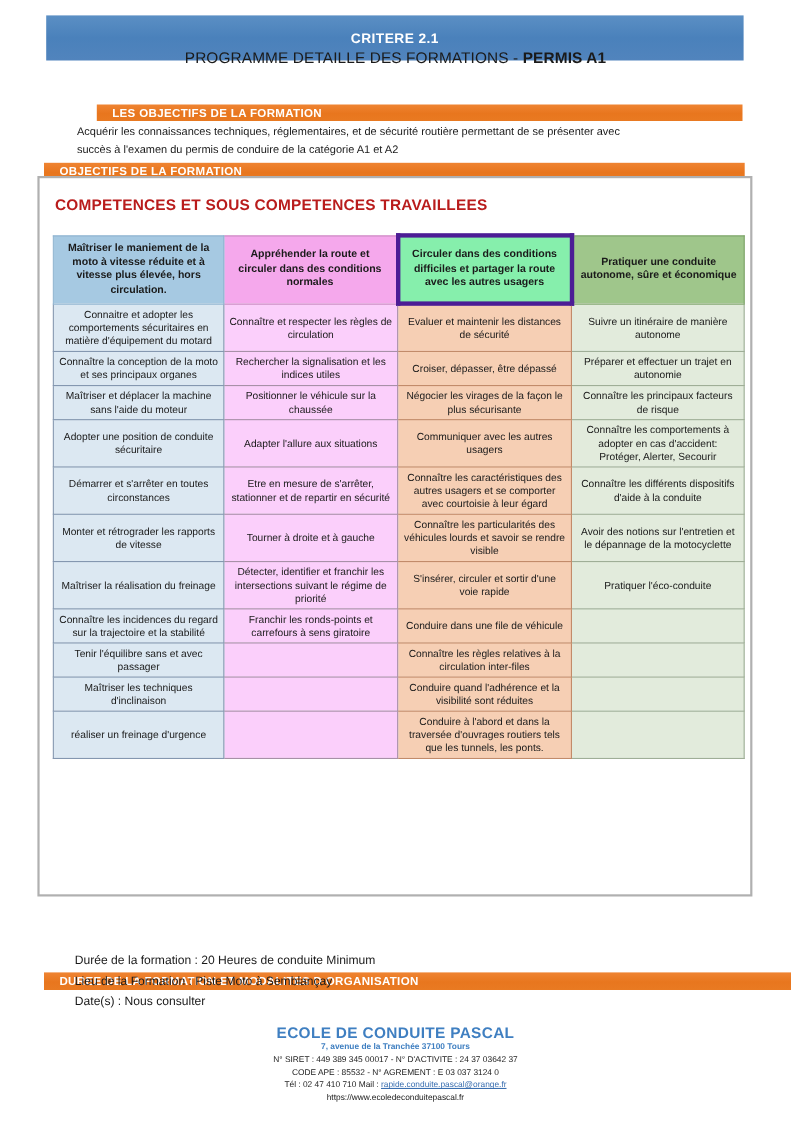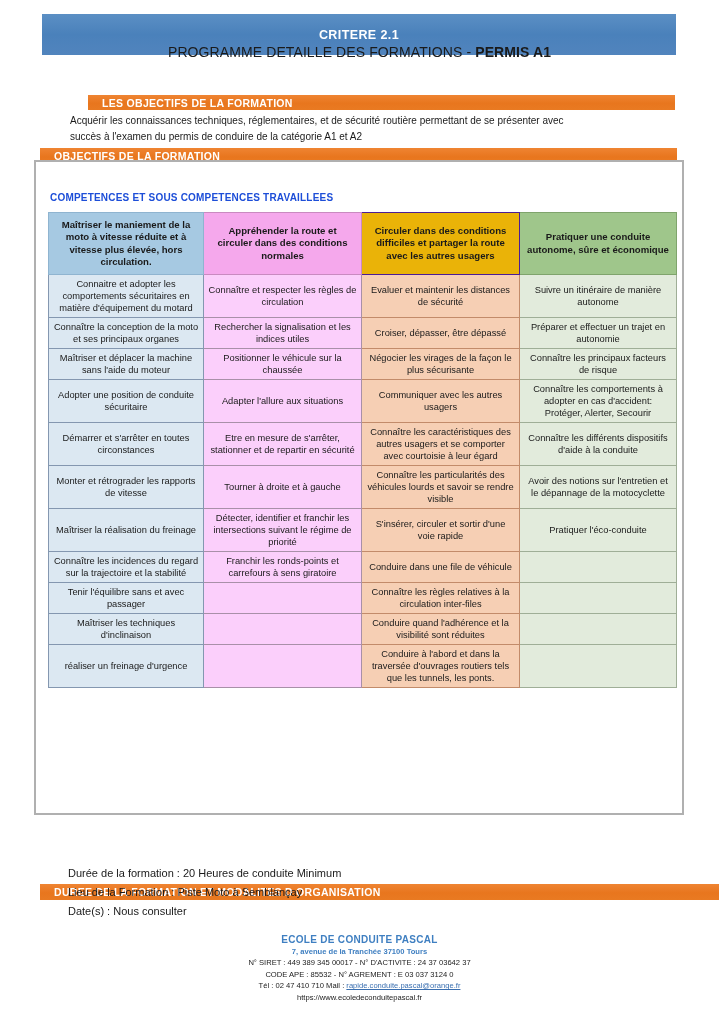--- a/index.html
+++ b/index.html
@@ -99,24 +99,24 @@
     width: 650px;
     height: 655px;
     border: 2px solid #b0b0b0;
     background: #ffffff;
     box-sizing: border-box;
   }
 
   .competences-title {
     position: absolute;
     left: 50px;
-    top: 192px;
-    font-size: 10px;
-    font-weight: bold;
-    color: #1d4ed8;
+    top: 178px;
+    font-size: 14px;
+    font-weight: bold;
+    color: #b91c1c;
     letter-spacing: 0.2px;
   }
 
   
   .skills-table {
     position: absolute;
     left: 48px;
     top: 212px;
     width: 628px;
     border-collapse: collapse;
@@ -134,21 +134,21 @@
     font-weight: bold;
     font-size: 9.6px;
     line-height: 12.5px;
     padding: 5px 6px;
     height: 62px;
   }
 
   
   .col1 { background: #a6c9e2; border: 1px solid #8fb4d0; }
   .col2 { background: #f5a8ec; border: 1px solid #c98ac0; }
-  .col3 { background: #eab308; border: 1px solid #4c1d95; margin-left: 36px; }
+  .col3 { background: #86efac; border: 4px solid #4c1d95; margin-left: 36px; }
   .col4 { background: #9fc68b; border: 1px solid #7fa46c; }
 
   
   td.c1 { background: #dce8f2; border: 1px solid #8497b0; }
   td.c2 { background: #fbcffb; border: 1px solid #a890a8; }
   td.c3 { background: #f6cfb4; border: 1px solid #c28b6a; }
   td.c4 { background: #e2ebdc; border: 1px solid #9fae97; margin-top: 22px; }
   td.empty { height: 0; }
 
   
@@ -175,21 +175,21 @@
     top: 934px;
     width: 719px;
     text-align: center;
     font-size: 7.6px;
     line-height: 11.6px;
     color: #1a1a1a;
   }
   .footer .school-name {
     color: #3f7fc1;
     font-weight: bold;
-    font-size: 10px;
+    font-size: 14px;
     letter-spacing: 0.3px;
     text-align: center;
   }
   .footer .school-addr {
     color: #3f7fc1;
     font-weight: bold;
     font-size: 7.6px;
   }
   .footer .mail-link {
     color: #3a6fb0;

